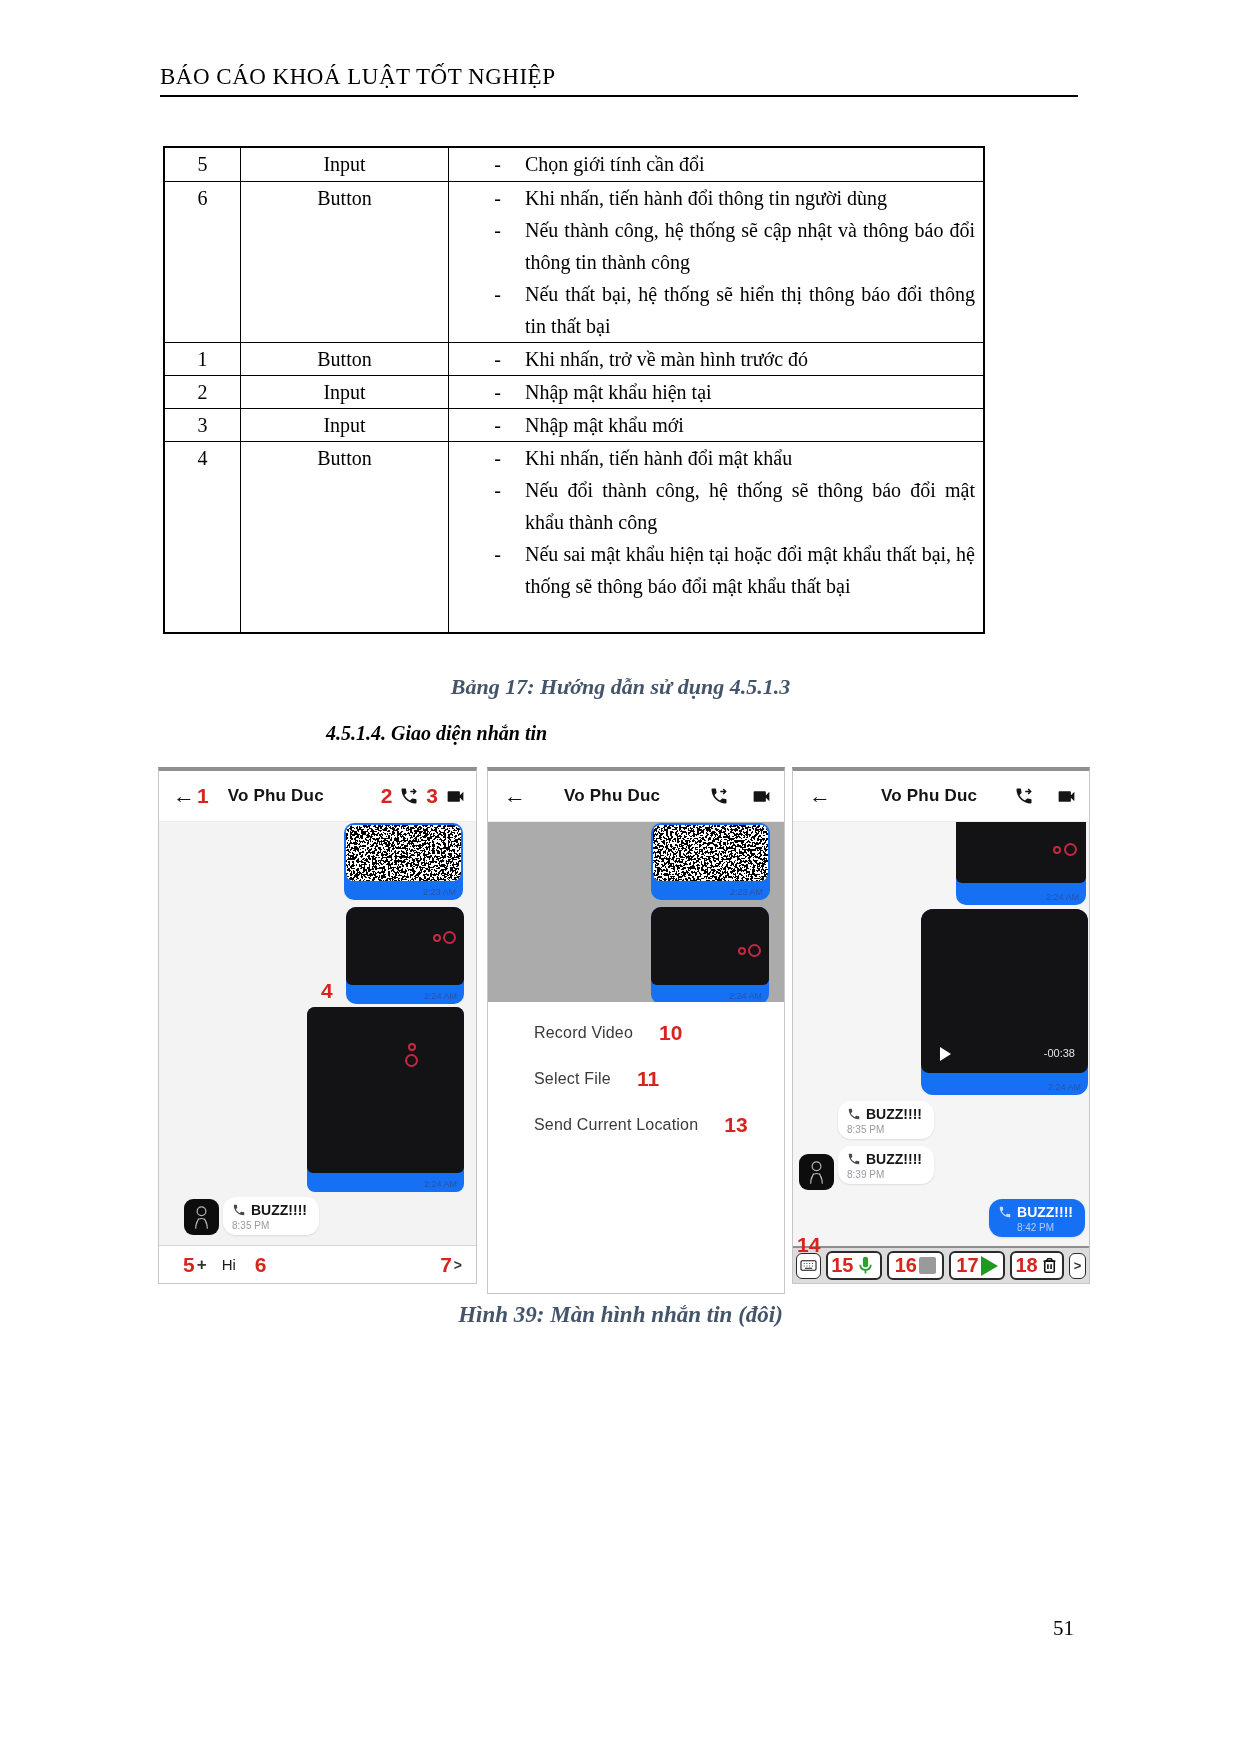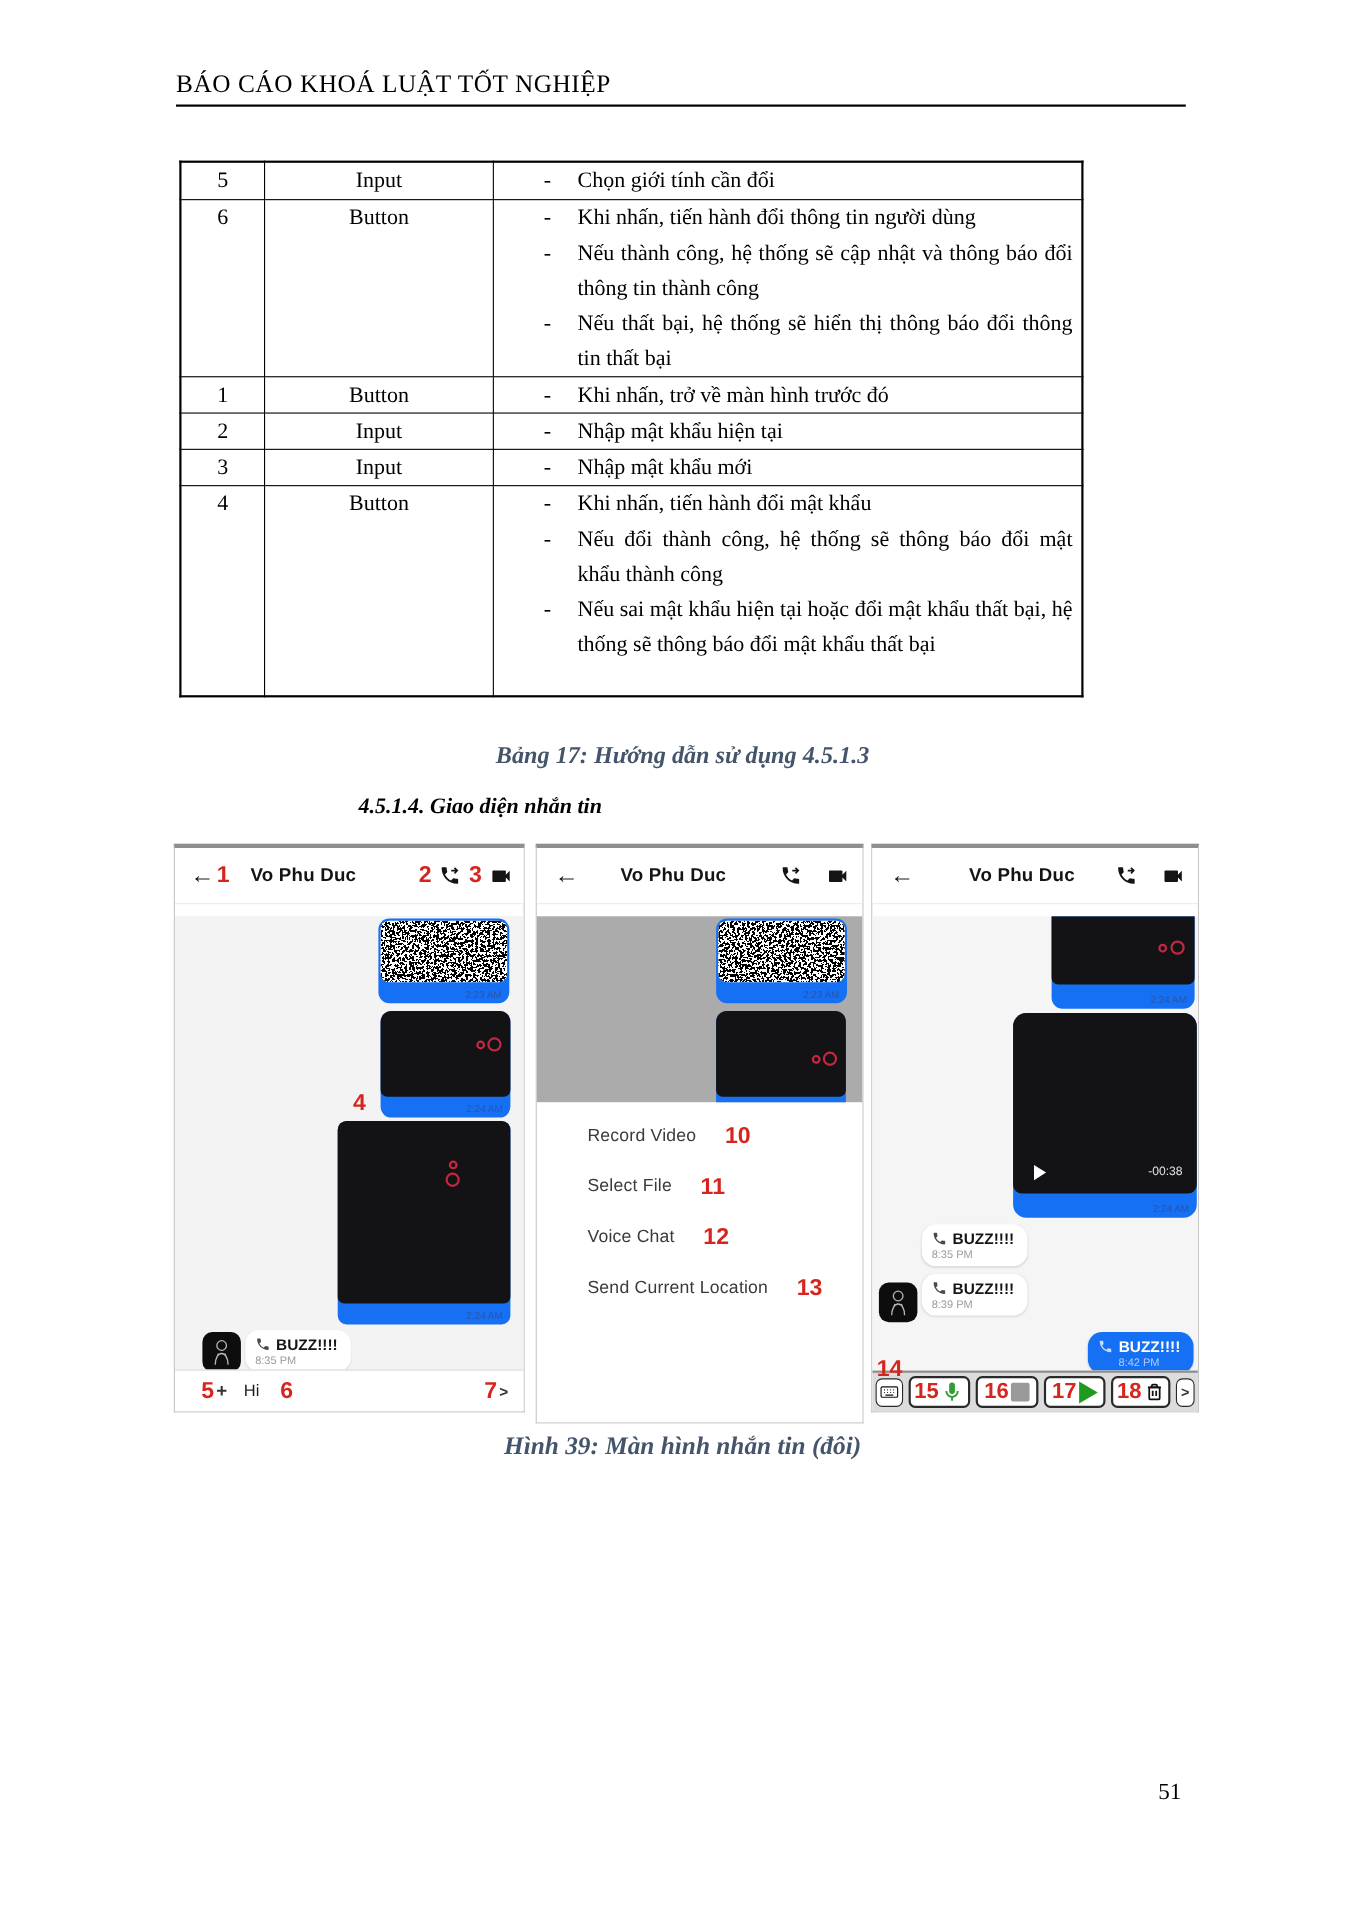--- a/index.html
+++ b/index.html
@@ -38,21 +38,21 @@
   #phone3{left:634px;width:298px;height:517px;}
 
   .hdr{position:absolute;left:0;right:0;top:0;height:50px;background:#fff;display:flex;
        align-items:center;z-index:3;border-bottom:1px solid #ececec;}
   .back{font-size:22px;color:#141414;margin-left:14px;}
   .ph-title{font-size:17px;font-weight:bold;color:#141414;letter-spacing:.2px;}
   .hdr-icons{margin-left:auto;display:flex;align-items:center;gap:7px;margin-right:10px;}
   .ann{color:#d6251d;font-weight:bold;font-size:21px;font-family:"Liberation Sans","DejaVu Sans",sans-serif;}
   .icon svg{display:block;}
 
-  .chat{position:absolute;left:0;right:0;overflow:hidden;margin-top:12px;}
+  .chat{position:absolute;left:0;right:0;overflow:hidden;}
   #chat1{top:50px;bottom:37px;background:#f3f3f4;}
   #chat2{top:50px;bottom:291px;background:#ababab;}
   #chat3{top:50px;bottom:37px;background:#f5f5f6;}
 
   .bub{position:absolute;background:#1570f3;border-radius:10px;}
   .bub .media{position:absolute;left:0;top:0;right:0;background:#131315;}
   .ts{position:absolute;right:7px;bottom:3px;font-size:9px;color:#2f4f9f;opacity:.85;}
   .qrwrap{position:absolute;left:2px;top:2px;right:2px;height:56px;border-radius:8px;overflow:hidden;background:#fff;}
   .rc{position:absolute;border:2px solid #c52743;border-radius:50%;box-sizing:border-box;}
   .rc-s{width:8px;height:8px;}
@@ -332,24 +332,20 @@
       <div class="sheet">
         <div class="mi">
           <span class="lbl">Record Video</span>
           <span class="ann">10</span>
         </div>
         <div class="mi">
           <span class="lbl">Select File</span>
           <span class="ann">11</span>
         </div>
         <div class="mi">
-          <span class="lbl">Voice Chat</span>
-          <span class="ann">12</span>
-        </div>
-        <div class="mi">
           <span class="lbl">Send Current Location</span>
           <span class="ann">13</span>
         </div>
       </div>
     </div>
 
     <div class="phone" id="phone3">
       <div class="hdr">
         <span class="back" style="margin-left:16px;">←</span>
         <span class="ph-title" style="margin-left:50px;">Vo Phu Duc</span>

